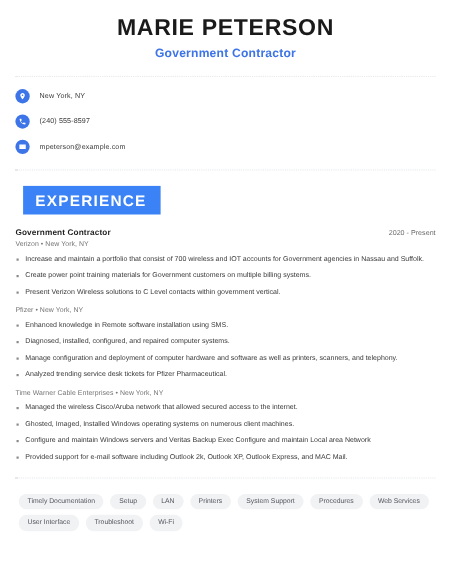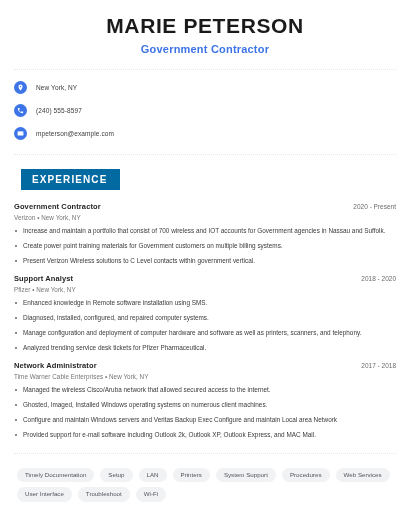--- a/index.html
+++ b/index.html
@@ -72,23 +72,23 @@
   .contact-icon svg { display: block; }
   .contact-text {
     font-size: 6.5px;
     color: #3c3c3c;
     letter-spacing: 0.1px;
   }
 
   
   .section-badge {
     display: inline-block;
-    background: #0369a1;
+    background: #3b82f6;
     color: #ffffff;
-    font-size: 10px;
+    font-size: 14px;
     font-weight: bold;
     letter-spacing: 1.1px;
     padding: 5px 13px 5px 11px;
     margin-left: 7px;
   }
 
   .section {
     margin-top: 14px;
   }
 
@@ -212,38 +212,30 @@
         </div>
         <div class="job-meta">Verizon • New York, NY</div>
         <ul class="bullets">
           <li>Increase and maintain a portfolio that consist of 700 wireless and IOT accounts for Government agencies in Nassau and Suffolk.</li>
           <li>Create power point training materials for Government customers on multiple billing systems.</li>
           <li>Present Verizon Wireless solutions to C Level contacts within government vertical.</li>
         </ul>
       </div>
 
       <div class="job">
-        <div class="job-head">
-          <span class="job-role">Support Analyst</span>
-          <span class="job-dates">2018 - 2020</span>
-        </div>
         <div class="job-meta">Pfizer • New York, NY</div>
         <ul class="bullets">
           <li>Enhanced knowledge in Remote software installation using SMS.</li>
           <li>Diagnosed, installed, configured, and repaired computer systems.</li>
           <li>Manage configuration and deployment of computer hardware and software as well as printers, scanners, and telephony.</li>
           <li>Analyzed trending service desk tickets for Pfizer Pharmaceutical.</li>
         </ul>
       </div>
 
       <div class="job">
-        <div class="job-head">
-          <span class="job-role">Network Administrator</span>
-          <span class="job-dates">2017 - 2018</span>
-        </div>
         <div class="job-meta">Time Warner Cable Enterprises • New York, NY</div>
         <ul class="bullets">
           <li>Managed the wireless Cisco/Aruba network that allowed secured access to the internet.</li>
           <li>Ghosted, Imaged, Installed Windows operating systems on numerous client machines.</li>
           <li>Configure and maintain Windows servers and Veritas Backup Exec Configure and maintain Local area Network</li>
           <li>Provided support for e-mail software including Outlook 2k, Outlook XP, Outlook Express, and MAC Mail.</li>
         </ul>
       </div>
 
     </div>

